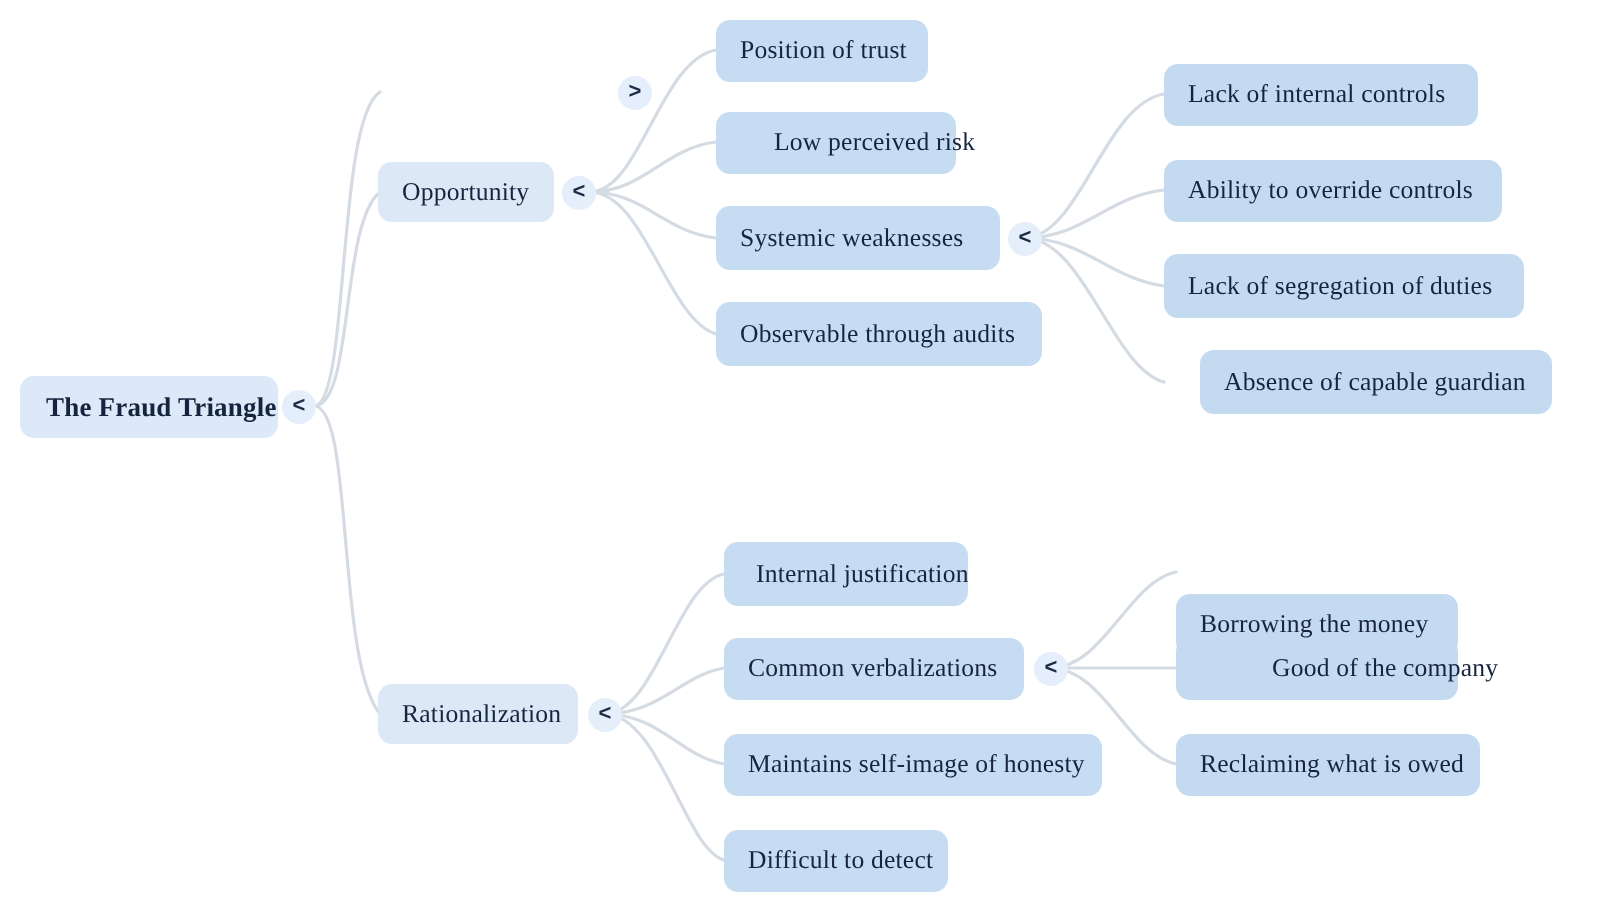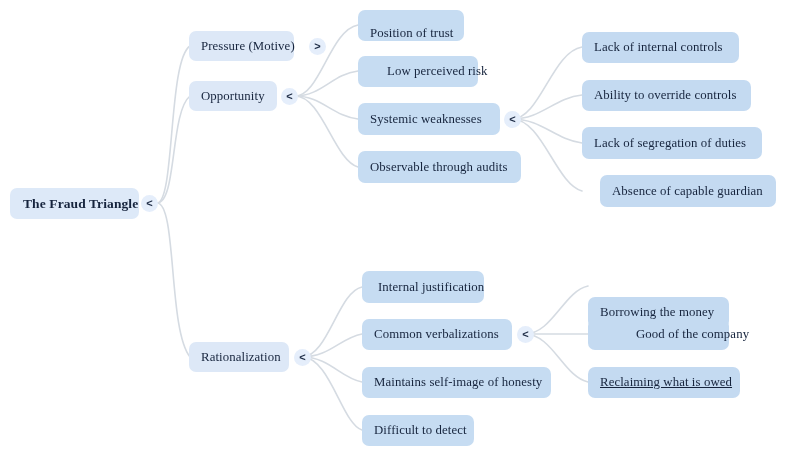--- a/index.html
+++ b/index.html
@@ -107,36 +107,33 @@
       <path d="M525,334 C556,334 566,334 588,334"></path>
       <path d="M525,334 C552,334 564,377 588,382"></path>
     </g>
   </svg>
 
   <div class="node lvl-root" style="left:10px; top:188px; width:129px; height:31px;">
     <span class="node-label">The Fraud Triangle</span>
   </div>
   <div class="toggle" style="left:141px; top:195px;">&lt;</div>
 
-  <div class="node lvl-2" style="left:189px; top:31px; width:105px; height:30px;">
-    <span class="node-label">Pressure (Motive)</span>
-  </div>
   <div class="toggle" style="left:309px; top:38px;">&gt;</div>
 
   <div class="node lvl-2" style="left:189px; top:81px; width:88px; height:30px;">
     <span class="node-label">Opportunity</span>
   </div>
   <div class="toggle" style="left:281px; top:88px;">&lt;</div>
 
   <div class="node lvl-2" style="left:189px; top:342px; width:100px; height:30px;">
     <span class="node-label">Rationalization</span>
   </div>
   <div class="toggle" style="left:294px; top:349px;">&lt;</div>
 
-  <div class="node lvl-3" style="left:358px; top:10px; width:106px; height:31px;align-items:flex-end;">
+  <div class="node lvl-3" style="left:358px; top:10px; width:106px; height:31px;">
     <span class="node-label">Position of trust</span>
   </div>
 
   <div class="node lvl-3" style="left:358px; top:56px; width:120px; height:31px;padding-left:29px;">
     <span class="node-label">Low perceived risk</span>
   </div>
 
   <div class="node lvl-3" style="left:358px; top:103px; width:142px; height:32px;">
     <span class="node-label">Systemic weaknesses</span>
   </div>
@@ -180,17 +177,17 @@
   </div>
 
   <div class="node lvl-4" style="left:588px; top:271px; width:141px; height:31px;margin-top:26px;">
     <span class="node-label">Borrowing the money</span>
   </div>
 
   <div class="node lvl-4" style="left:588px; top:319px; width:141px; height:31px;padding-left:48px;">
     <span class="node-label">Good of the company</span>
   </div>
 
-  <div class="node lvl-4" style="left:588px; top:367px; width:152px; height:31px;text-decoration:underline;">
+  <div class="node lvl-4" style="left:588px; top:367px; width:152px; height:31px;">
     <span class="node-label">Reclaiming what is owed</span>
   </div>
 
 </div>
 
 </body></html>

